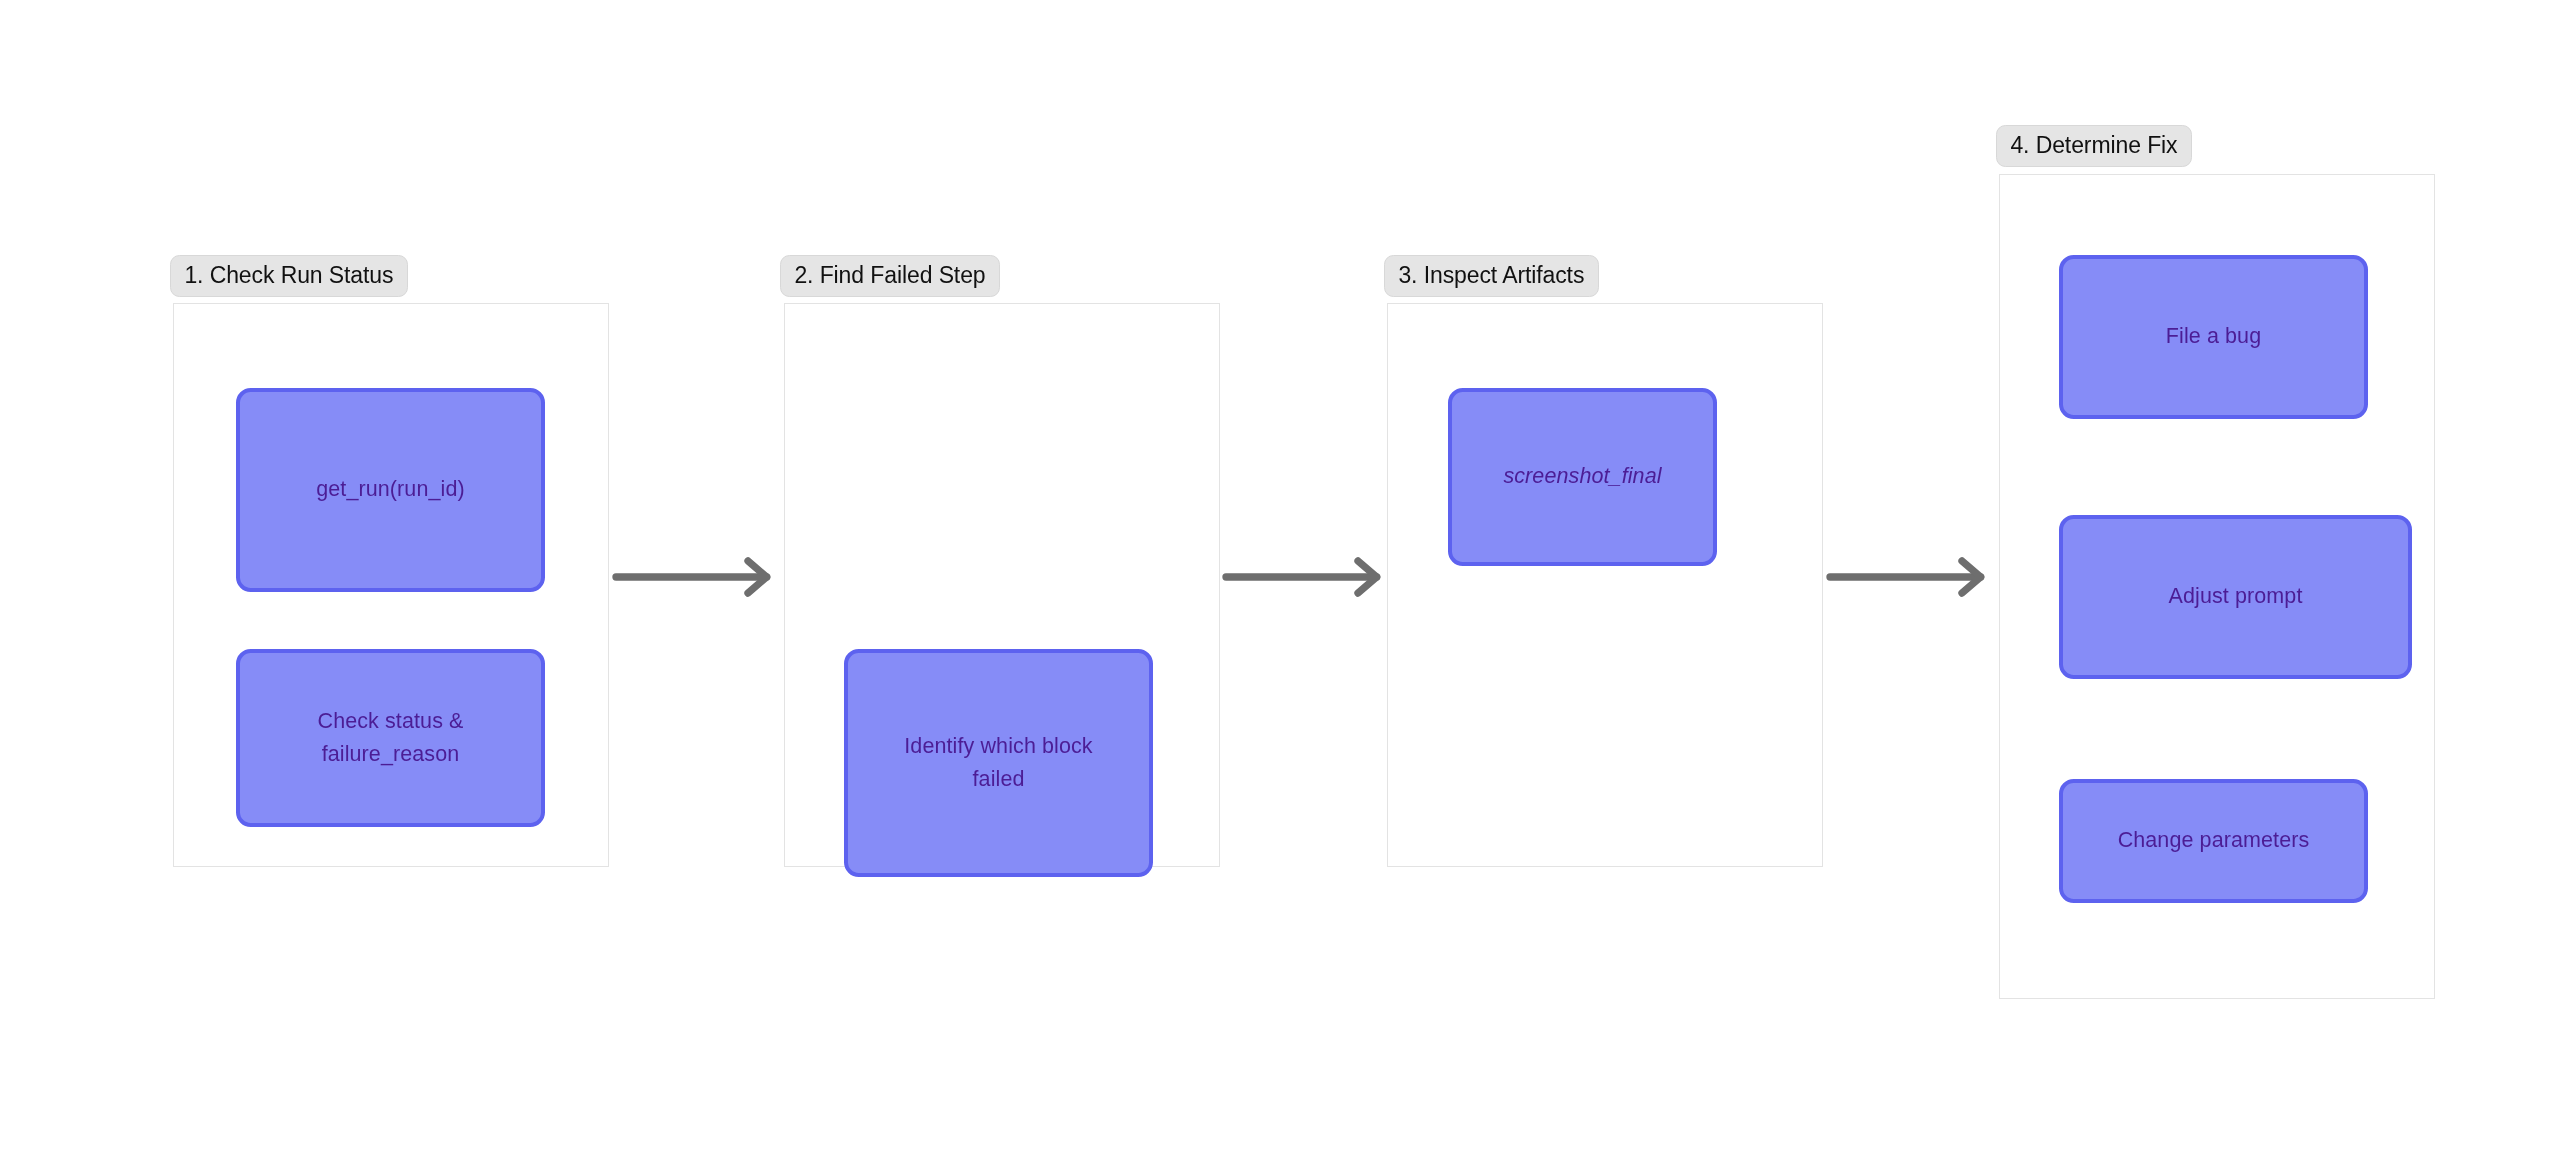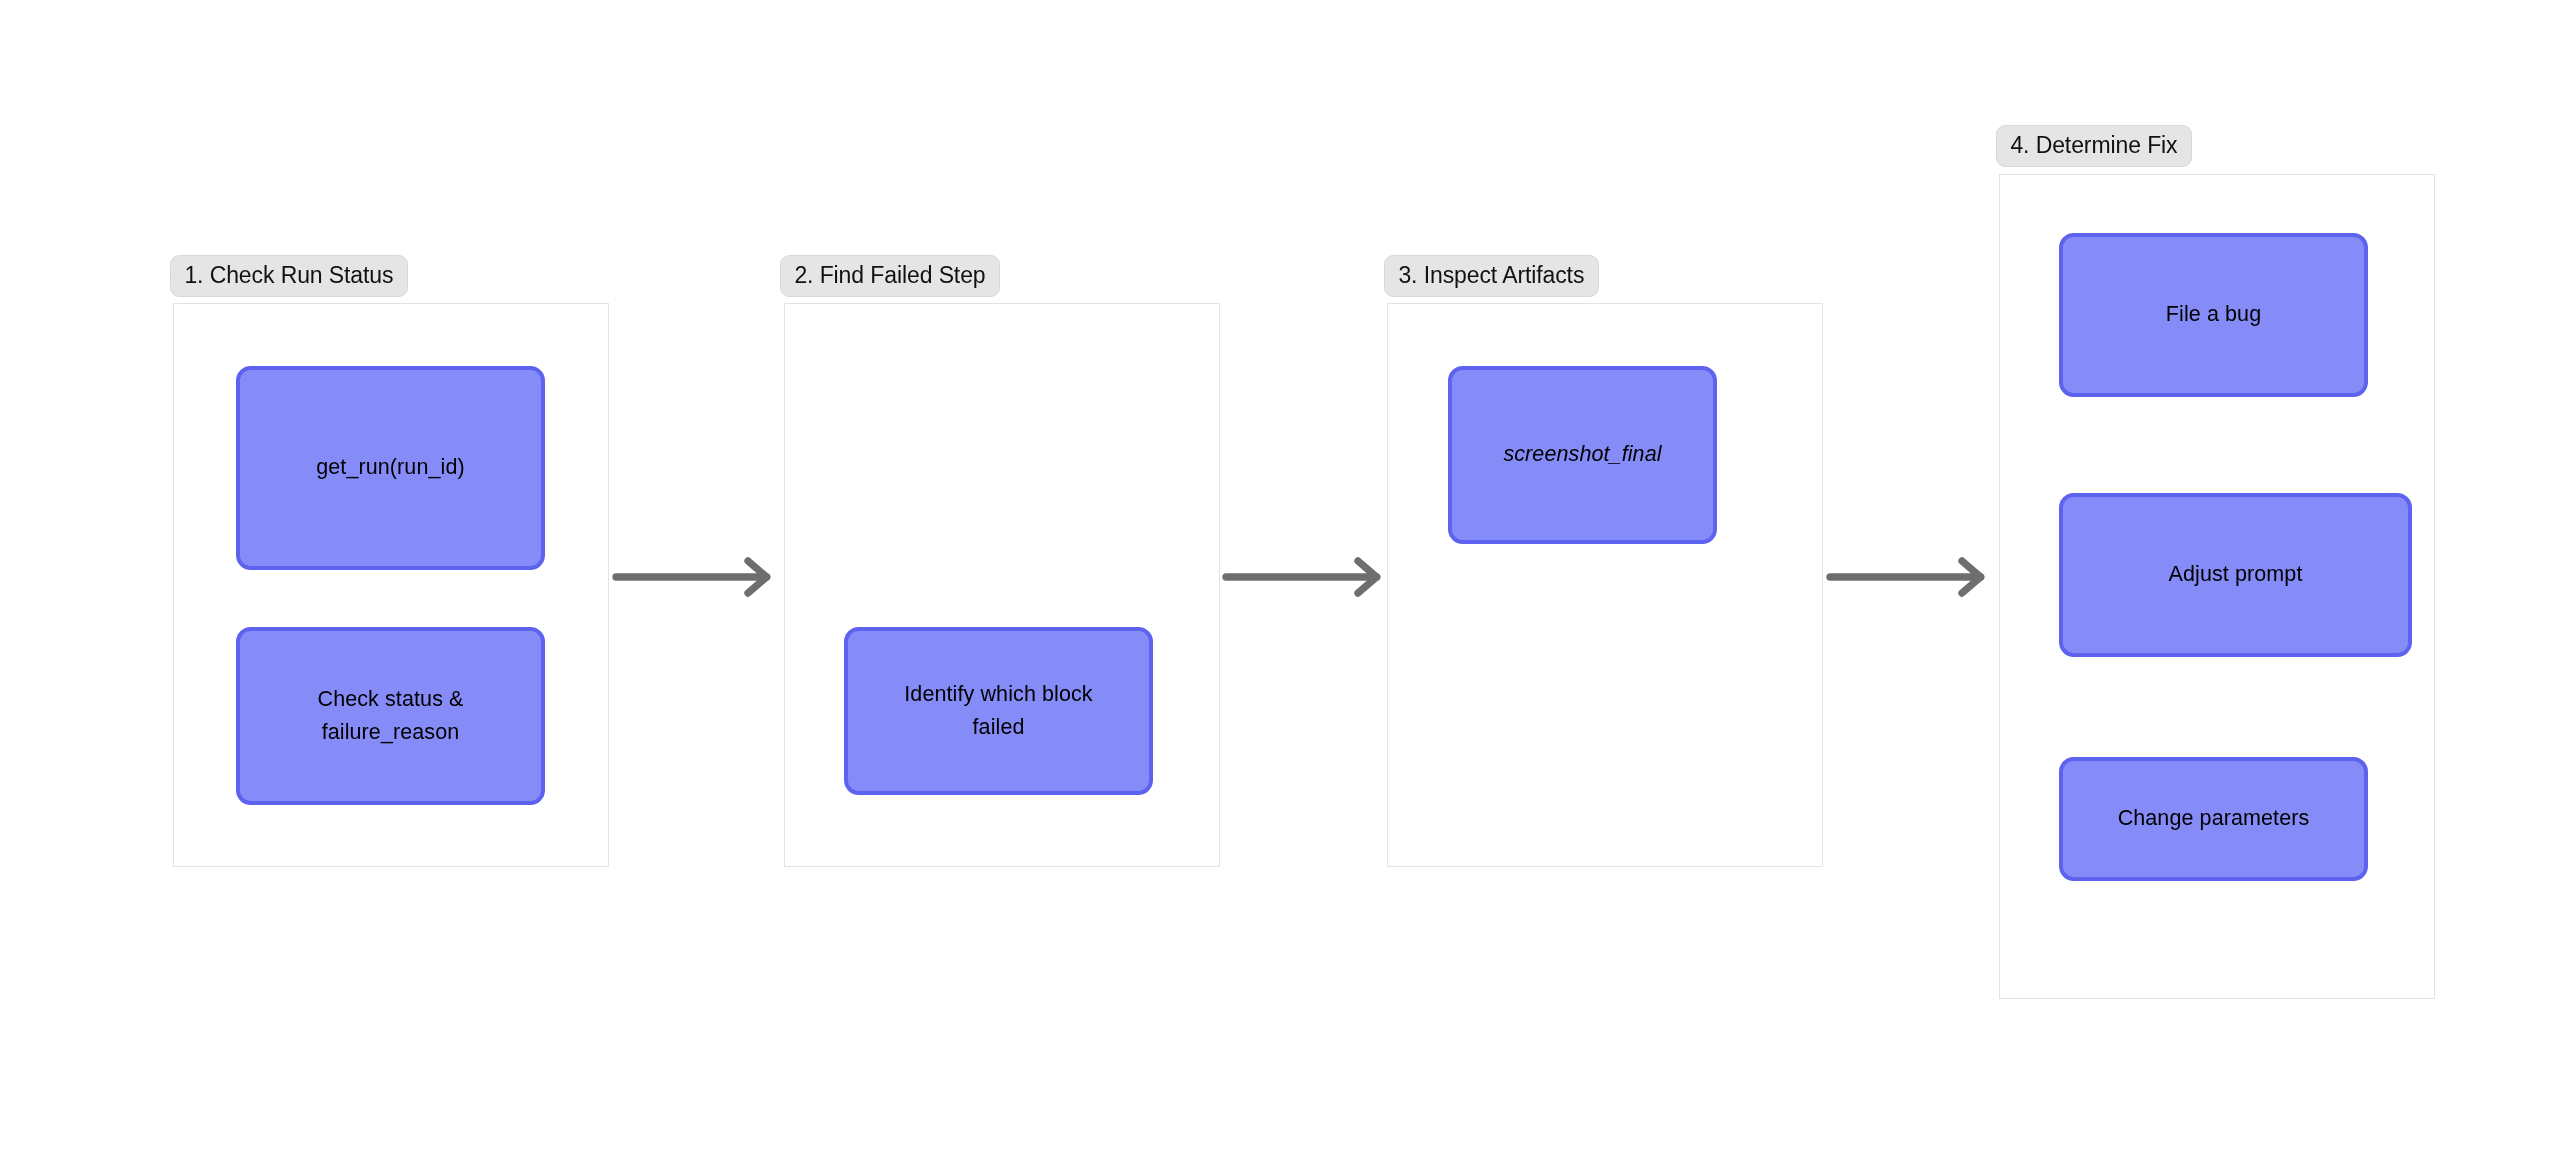--- a/index.html
+++ b/index.html
@@ -50,25 +50,26 @@
   .node {
     position: absolute;
     background: #868cf7;
     border: 4.7px solid #5d62ef;
     border-radius: 14.8px;
     box-sizing: border-box;
     display: flex;
     align-items: center;
     justify-content: center;
     text-align: center;
-    color: #000000;
+    color: #4c1d95;
     font-size: 21.5px;
     line-height: 1.55;
     padding: 0 23px;
     letter-spacing: 0.1px;
+    margin-top: 22px;
   }
   .node .node-text {
     display: block;
     width: 100%;
     white-space: pre-line;
   }
 
   
   .edge {
     position: absolute;
@@ -89,21 +90,21 @@
 
   <div class="node" style="left:236px; top:627px; width:309px; height:178px;">
     <span class="node-text">Check status &amp;
 failure_reason</span>
   </div>
 
   <div class="cluster-label" style="left:780px; top:255px;">2. Find Failed Step</div>
   <div class="cluster" style="left:784px; top:303px; width:436px; height:564px;"></div>
 
 
-  <div class="node" style="left:844px; top:627px; width:309px; height:168px;">
+  <div class="node" style="left:844px; top:627px; width:309px; height:228px;">
     <span class="node-text">Identify which block
 failed</span>
   </div>
 
   <div class="cluster-label" style="left:1384px; top:255px;">3. Inspect Artifacts</div>
   <div class="cluster" style="left:1387px; top:303px; width:436px; height:564px;"></div>
 
   <div class="node" style="left:1448px; top:366px; width:269px; height:178px;font-style:italic;">
     <span class="node-text">screenshot_final</span>
   </div>

